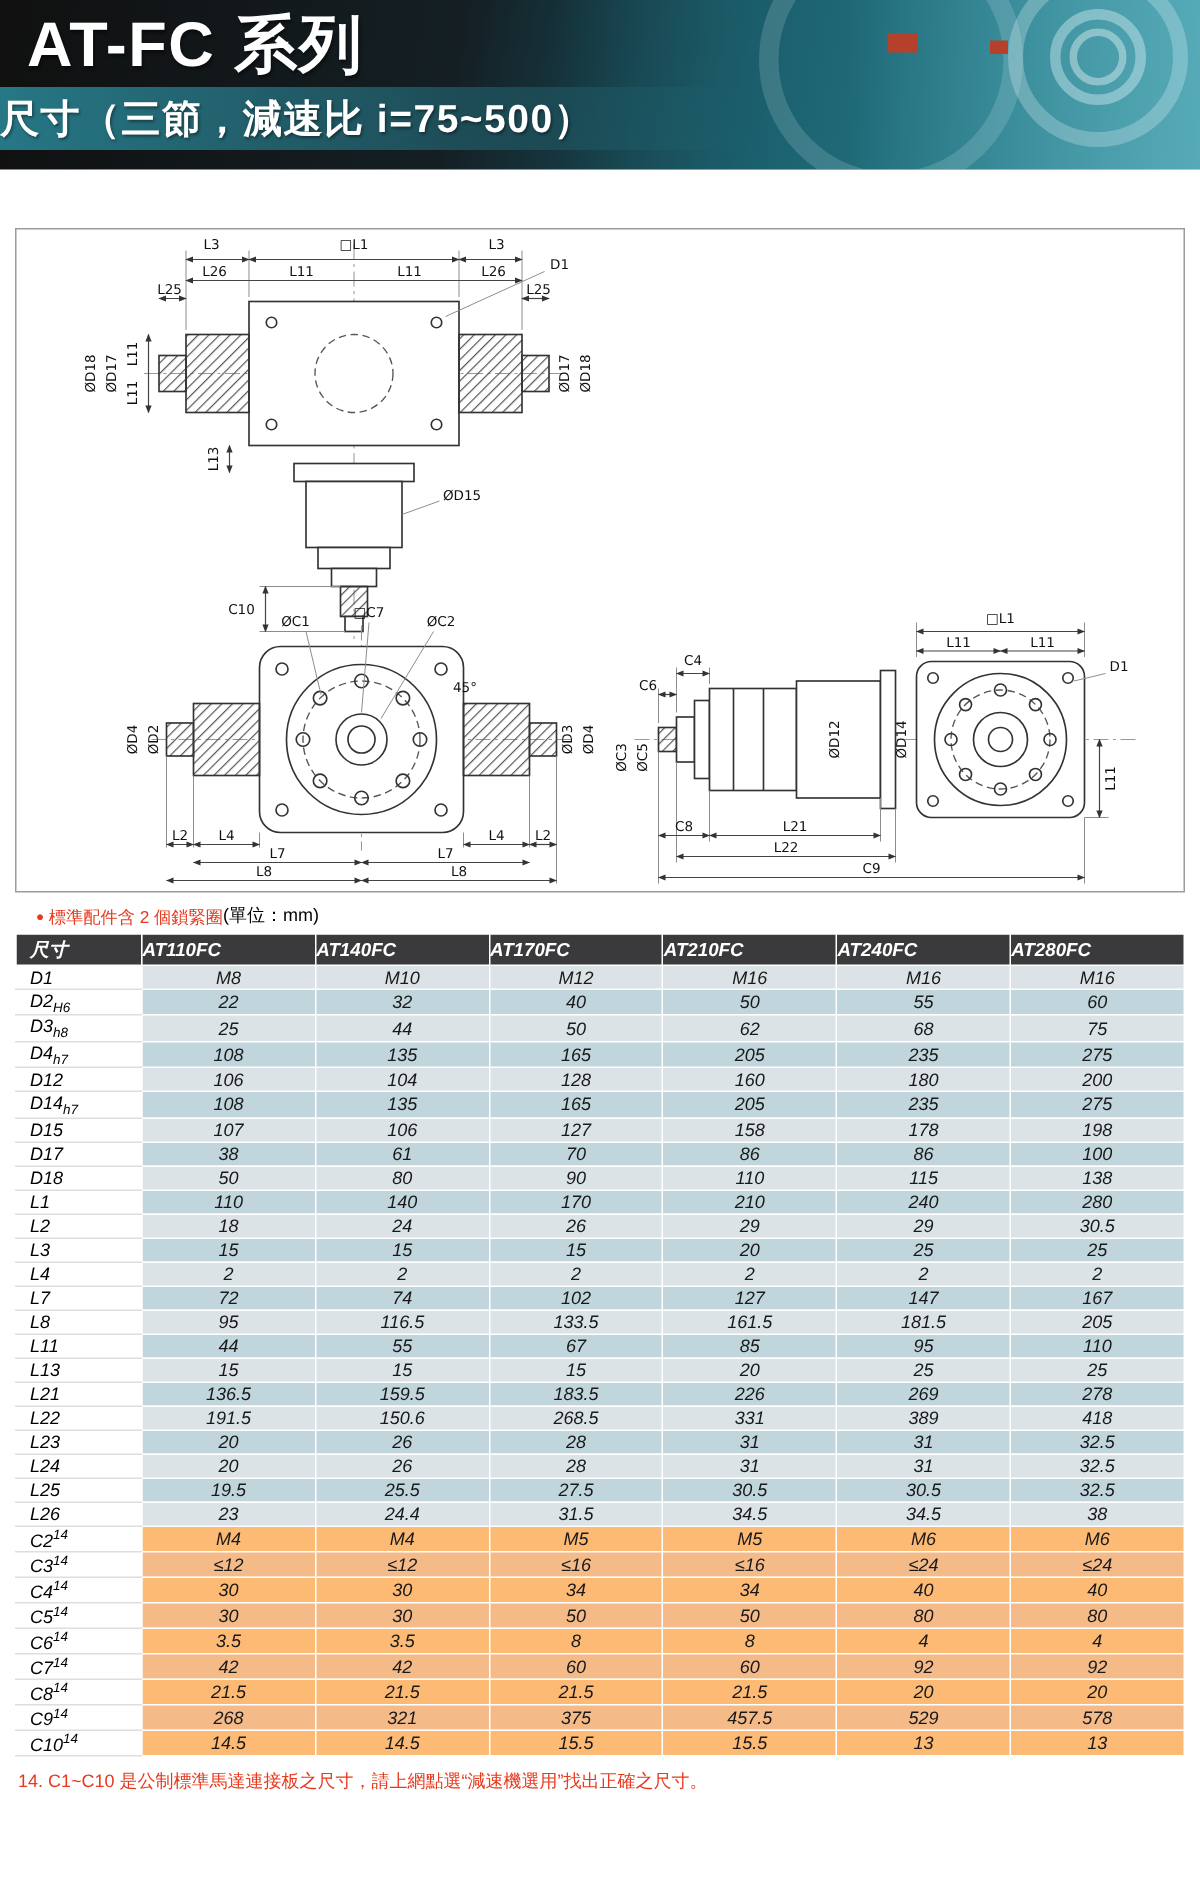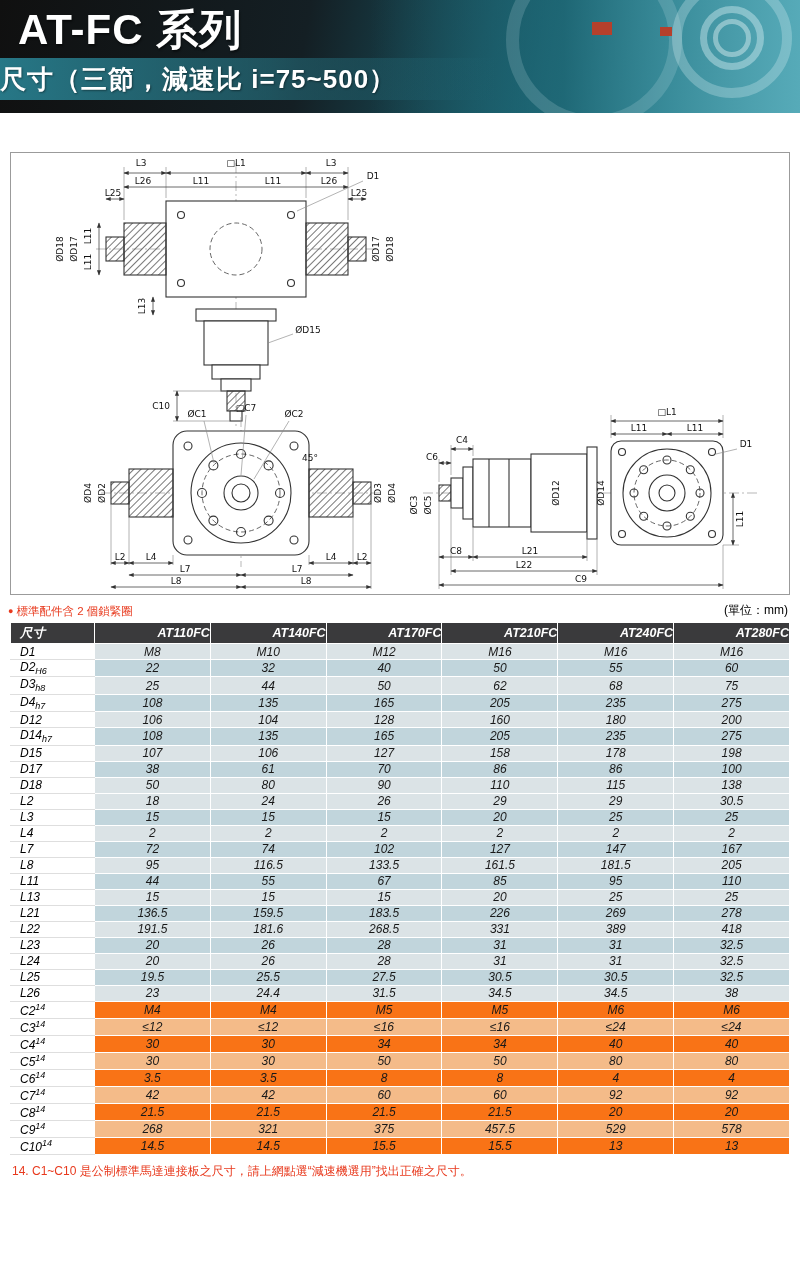--- a/index.html
+++ b/index.html
@@ -33,38 +33,38 @@
   svg .ln  { fill:none; stroke:#333; stroke-width:1.1; }
   svg .lnf { fill:#fff;  stroke:#333; stroke-width:1.1; }
   svg .lnd { fill:none; stroke:#555; stroke-width:.9; stroke-dasharray:5 3; }
   svg .hat { fill:url(#hatch); stroke:#333; stroke-width:1.1; }
   svg .cl  { fill:none; stroke:#999; stroke-width:.7; stroke-dasharray:10 3 2 3; }
   svg .ext { stroke:#8a8a8a; stroke-width:.65; }
   svg .dim { stroke:#444; stroke-width:.8; marker-start:url(#arr); marker-end:url(#arr); }
   svg .lbl { font:9px "DejaVu Sans",sans-serif; fill:#111; text-anchor:middle; }
 
   
-  .meta-row { margin:7px 12px 3px 8px; display:flex; justify-content:space-between; align-items:flex-end; }
+  .meta-row { margin:7px 12px 3px 24px; display:flex; align-items:flex-end; }
   .accessory-note { color:#e8391d; font-size:11.5px; }
   .accessory-note .bullet { margin-right:3px; font-size:9px; vertical-align:1px; }
   .unit-label { color:#000; font-size:12px; }
 
   
   table.dim-table { width:780px; margin:2px 10px 0 10px; border-collapse:collapse;
     table-layout:fixed; font-size:12px;font-style:italic; }
   .dim-table col.c-label { width:84px; }
   .dim-table thead th { background:#3a3a3c; color:#fff; font-weight:700; font-size:12.5px;
-    height:21px; border:1px solid #fff; text-align:right;padding-left:21px; }
+    height:21px; border:1px solid #fff; text-align:left; }
   .dim-table thead th.col-label { text-align:left; padding-left:9px; }
   .dim-table tbody th.col-label { background:#fff; color:#000; font-weight:400; text-align:left;
     padding-left:9px; border:1px solid #fff; border-bottom:1px solid #dedede; height:16px; }
   .dim-table tbody td { text-align:center; border:1px solid #fff; color:#191919; height:16px; padding:0; }
   .dim-table tr.dim td        { background:#dbe3e6; }
   .dim-table tr.dim.alt td    { background:#c1d5dc; }
-  .dim-table tr.motor td      { background:#f97316; }
+  .dim-table tr.motor td      { background:#fdba74; }
   .dim-table tr.motor.alt td  { background:#f4bb89; }
   .dim-table sub { font-size:9px; }
   .dim-table sup { font-size:9px; }
 
   
   .footnote { margin:8px 12px 0 12px; color:#e8391d; font-size:12px; }
 </style>
 </head>
 <body>
 
@@ -389,20 +389,29 @@
         </tr>
         <tr class="dim">
           <th class="col-label"><span>D18</span></th>
           <td>50</td>
           <td>80</td>
           <td>90</td>
           <td>110</td>
           <td>115</td>
           <td>138</td>
         </tr>
+        <tr class="dim alt">
+          <th class="col-label"><span>L1</span></th>
+          <td>110</td>
+          <td>140</td>
+          <td>170</td>
+          <td>210</td>
+          <td>240</td>
+          <td>280</td>
+        </tr>
         <tr class="dim">
           <th class="col-label"><span>L2</span></th>
           <td>18</td>
           <td>24</td>
           <td>26</td>
           <td>29</td>
           <td>29</td>
           <td>30.5</td>
         </tr>
         <tr class="dim alt">
@@ -464,21 +473,21 @@
           <td>136.5</td>
           <td>159.5</td>
           <td>183.5</td>
           <td>226</td>
           <td>269</td>
           <td>278</td>
         </tr>
         <tr class="dim">
           <th class="col-label"><span>L22</span></th>
           <td>191.5</td>
-          <td>181.6</td>
+          <td>150.6</td>
           <td>268.5</td>
           <td>331</td>
           <td>389</td>
           <td>418</td>
         </tr>
         <tr class="dim alt">
           <th class="col-label"><span>L23</span></th>
           <td>20</td>
           <td>26</td>
           <td>28</td>

